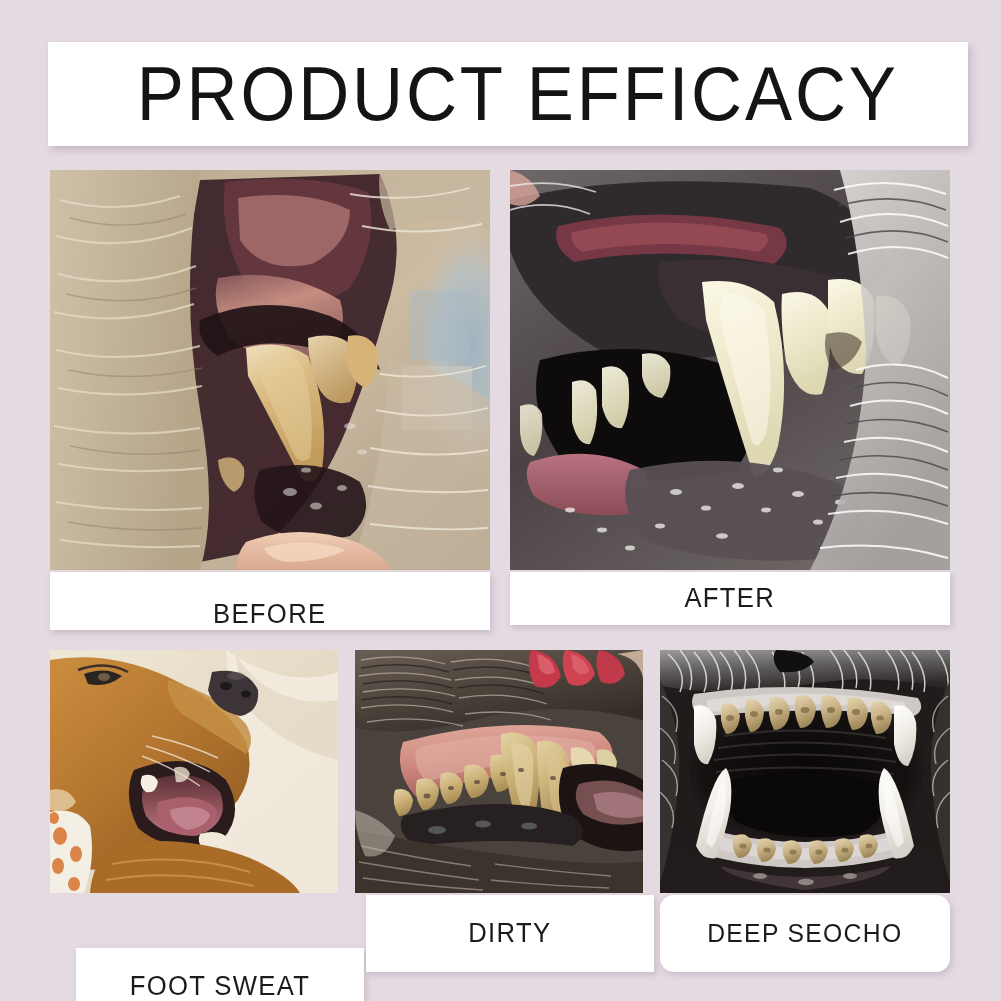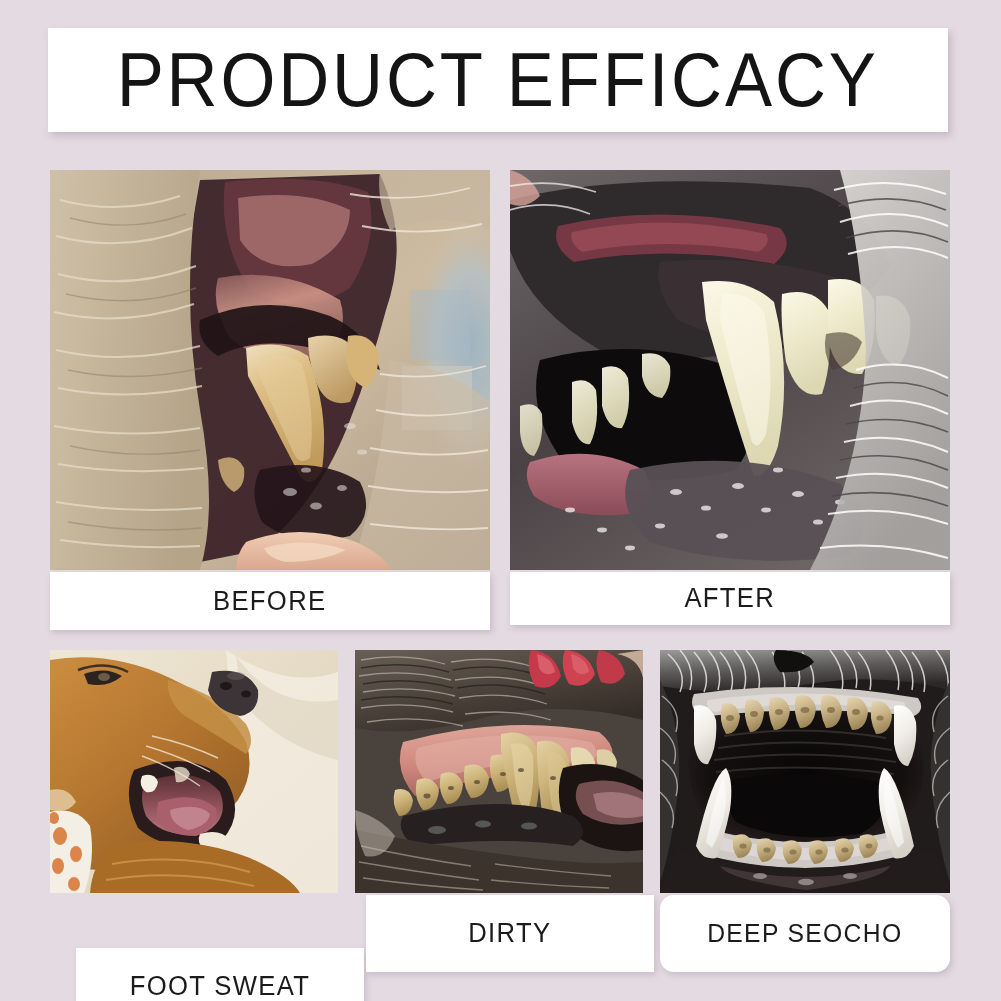--- a/index.html
+++ b/index.html
@@ -12,28 +12,29 @@
     background: #e4dae2;
     font-family: "Liberation Sans", sans-serif;
     overflow: hidden;
     position: relative;
   }
 
   
   #title-bar {
     position: absolute;
     left: 48px;
-    top: 28px;
+    top: 42px;
     width: 900px;
     height: 104px;
     background: #ffffff;
     box-shadow: 3px 4px 7px rgba(120,105,120,0.28);
     display: flex;
     align-items: center;
     justify-content: center;
+    padding-left: 20px;
   }
   #title-text {
     font-family: "Liberation Sans Narrow", "Liberation Sans", sans-serif;
     font-size: 76px;
     font-weight: 300;
     letter-spacing: 3px;
     color: #141414;
     line-height: 1;
     transform: scaleX(0.93);
     white-space: nowrap;
@@ -62,21 +63,21 @@
     letter-spacing: 1.4px;
     color: #1b1b1b;
     white-space: nowrap;
     transform: scaleX(0.95);
   }
   .caption-text.small { font-size: 26px; }
 
   
   #panel-before-photo { left: 50px;  top: 170px; width: 440px; height: 400px; }
   #panel-after-photo  { left: 510px; top: 170px; width: 440px; height: 400px; }
-  #caption-before     { left: 50px;  top: 572px; width: 440px; height: 58px; }
+  #caption-before     { left: 50px;  top: 572px; width: 440px; height: 58px; align-items: flex-end; }
   #caption-after      { left: 510px; top: 572px; width: 440px; height: 53px; }
 
   
   #panel-footsweat-photo { left: 50px;  top: 650px; width: 288px; height: 243px; }
   #panel-dirty-photo     { left: 355px; top: 650px; width: 288px; height: 243px; }
   #panel-deep-photo      { left: 660px; top: 650px; width: 290px; height: 243px; }
   #caption-footsweat     { left: 50px;  top: 948px; width: 288px; height: 77px; margin-left: 26px; }
   #caption-dirty         { left: 366px; top: 895px; width: 288px; height: 77px; }
   #caption-deep          { left: 660px; top: 895px; width: 290px; height: 77px; border-radius: 14px; }
 </style>

